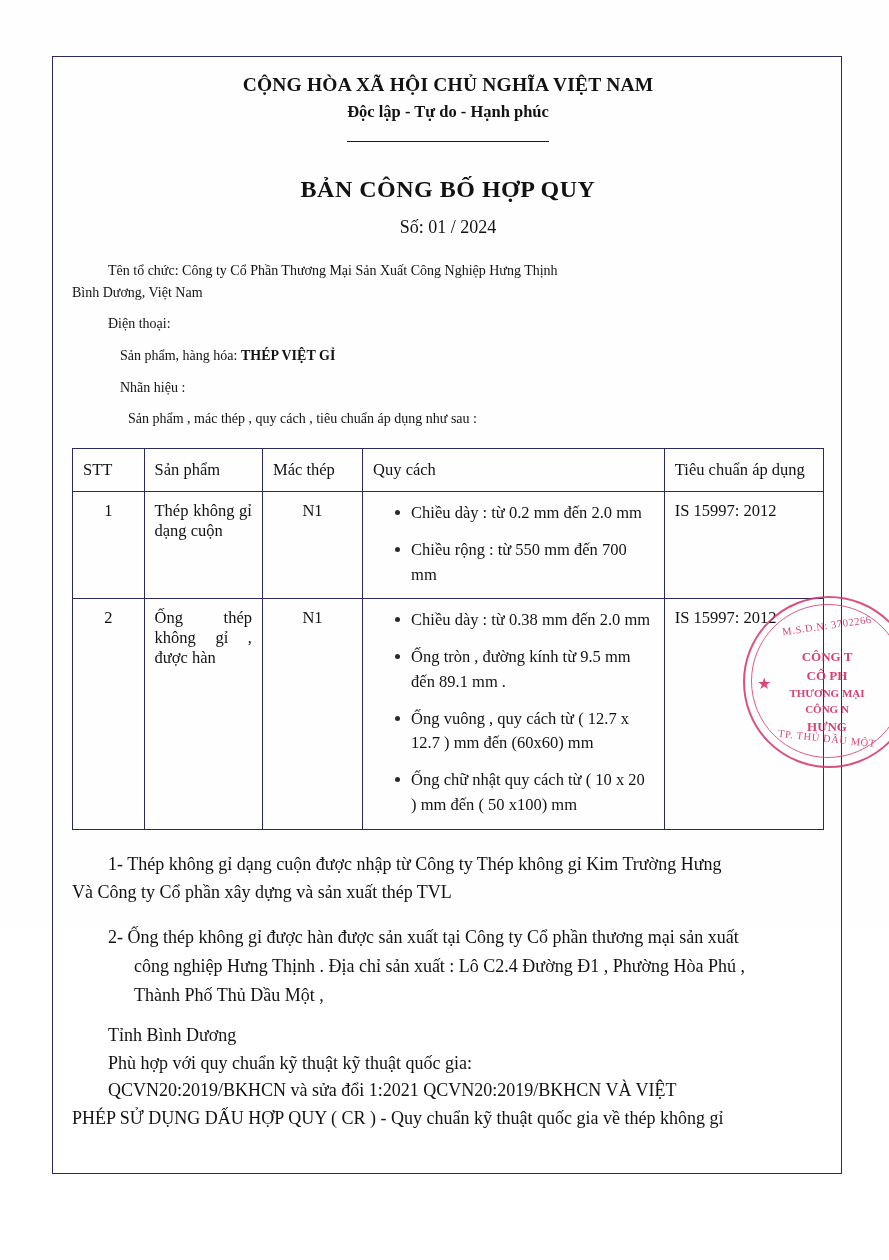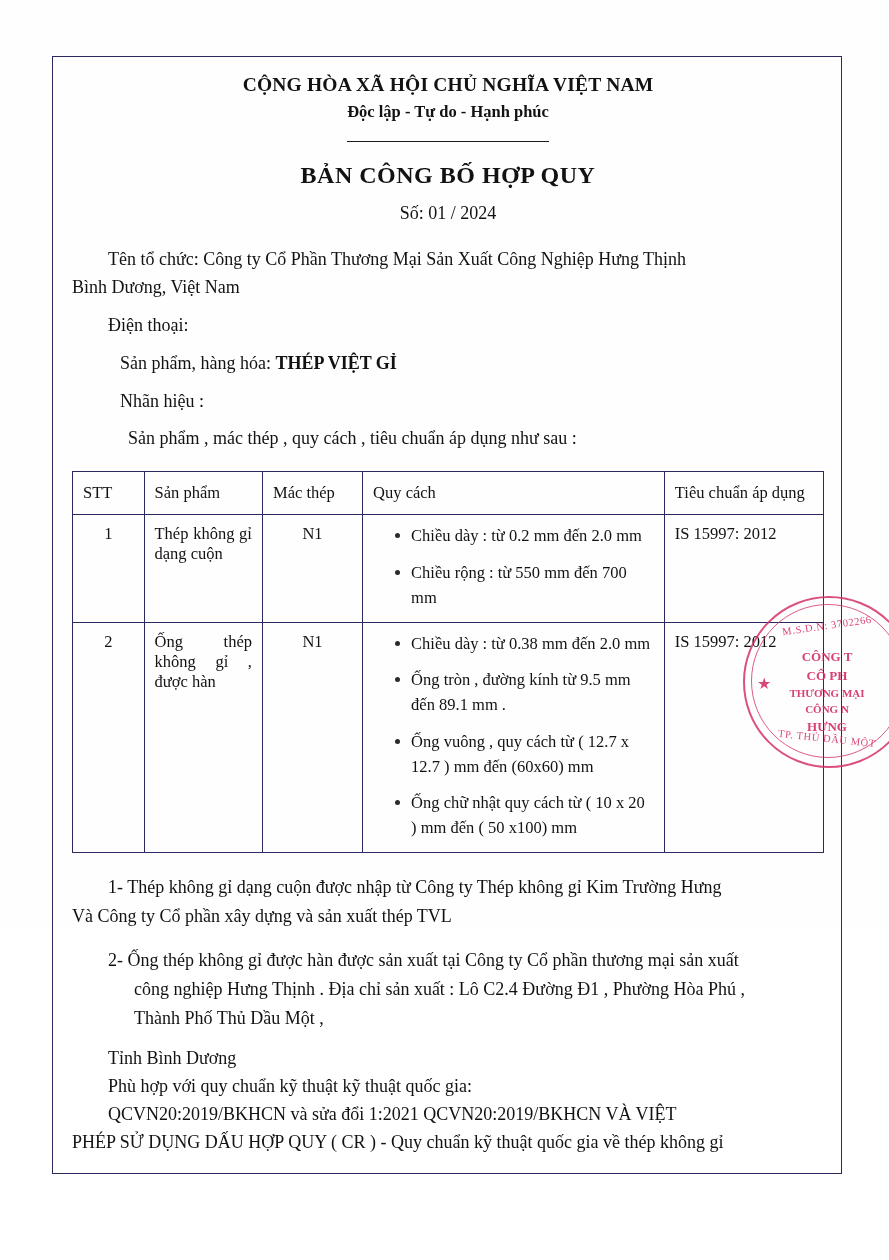--- a/index.html
+++ b/index.html
@@ -49,29 +49,29 @@
     font-weight: bold;
     font-size: 16.5px;
     margin-top: 6px;
     display: inline-block;
     border-bottom: 1.4px solid #1a1a1a;
     padding-bottom: 19px;
   }
   .doc-title {
     font-weight: bold;
     font-size: 24px;
-    margin-top: 20px;
+    margin-top: 34px;
     letter-spacing: 0.5px;
   }
   .doc-number {
     font-size: 18px;
     margin-top: 14px;
   }
 
-  .body-block { margin-top: 22px; font-size: 18px; line-height: 1.55; }
+  .body-block { margin-top: 22px; font-size: 14px; line-height: 1.55; }
   .para { margin-top: 10px; }
   .para.indent1 { padding-left: 36px; }
   .para.indent2 { padding-left: 48px; }
   .para.indent3 { padding-left: 56px; }
   .bold { font-weight: bold; }
 
   
   table.spec {
     border-collapse: collapse;
     width: 752px;

